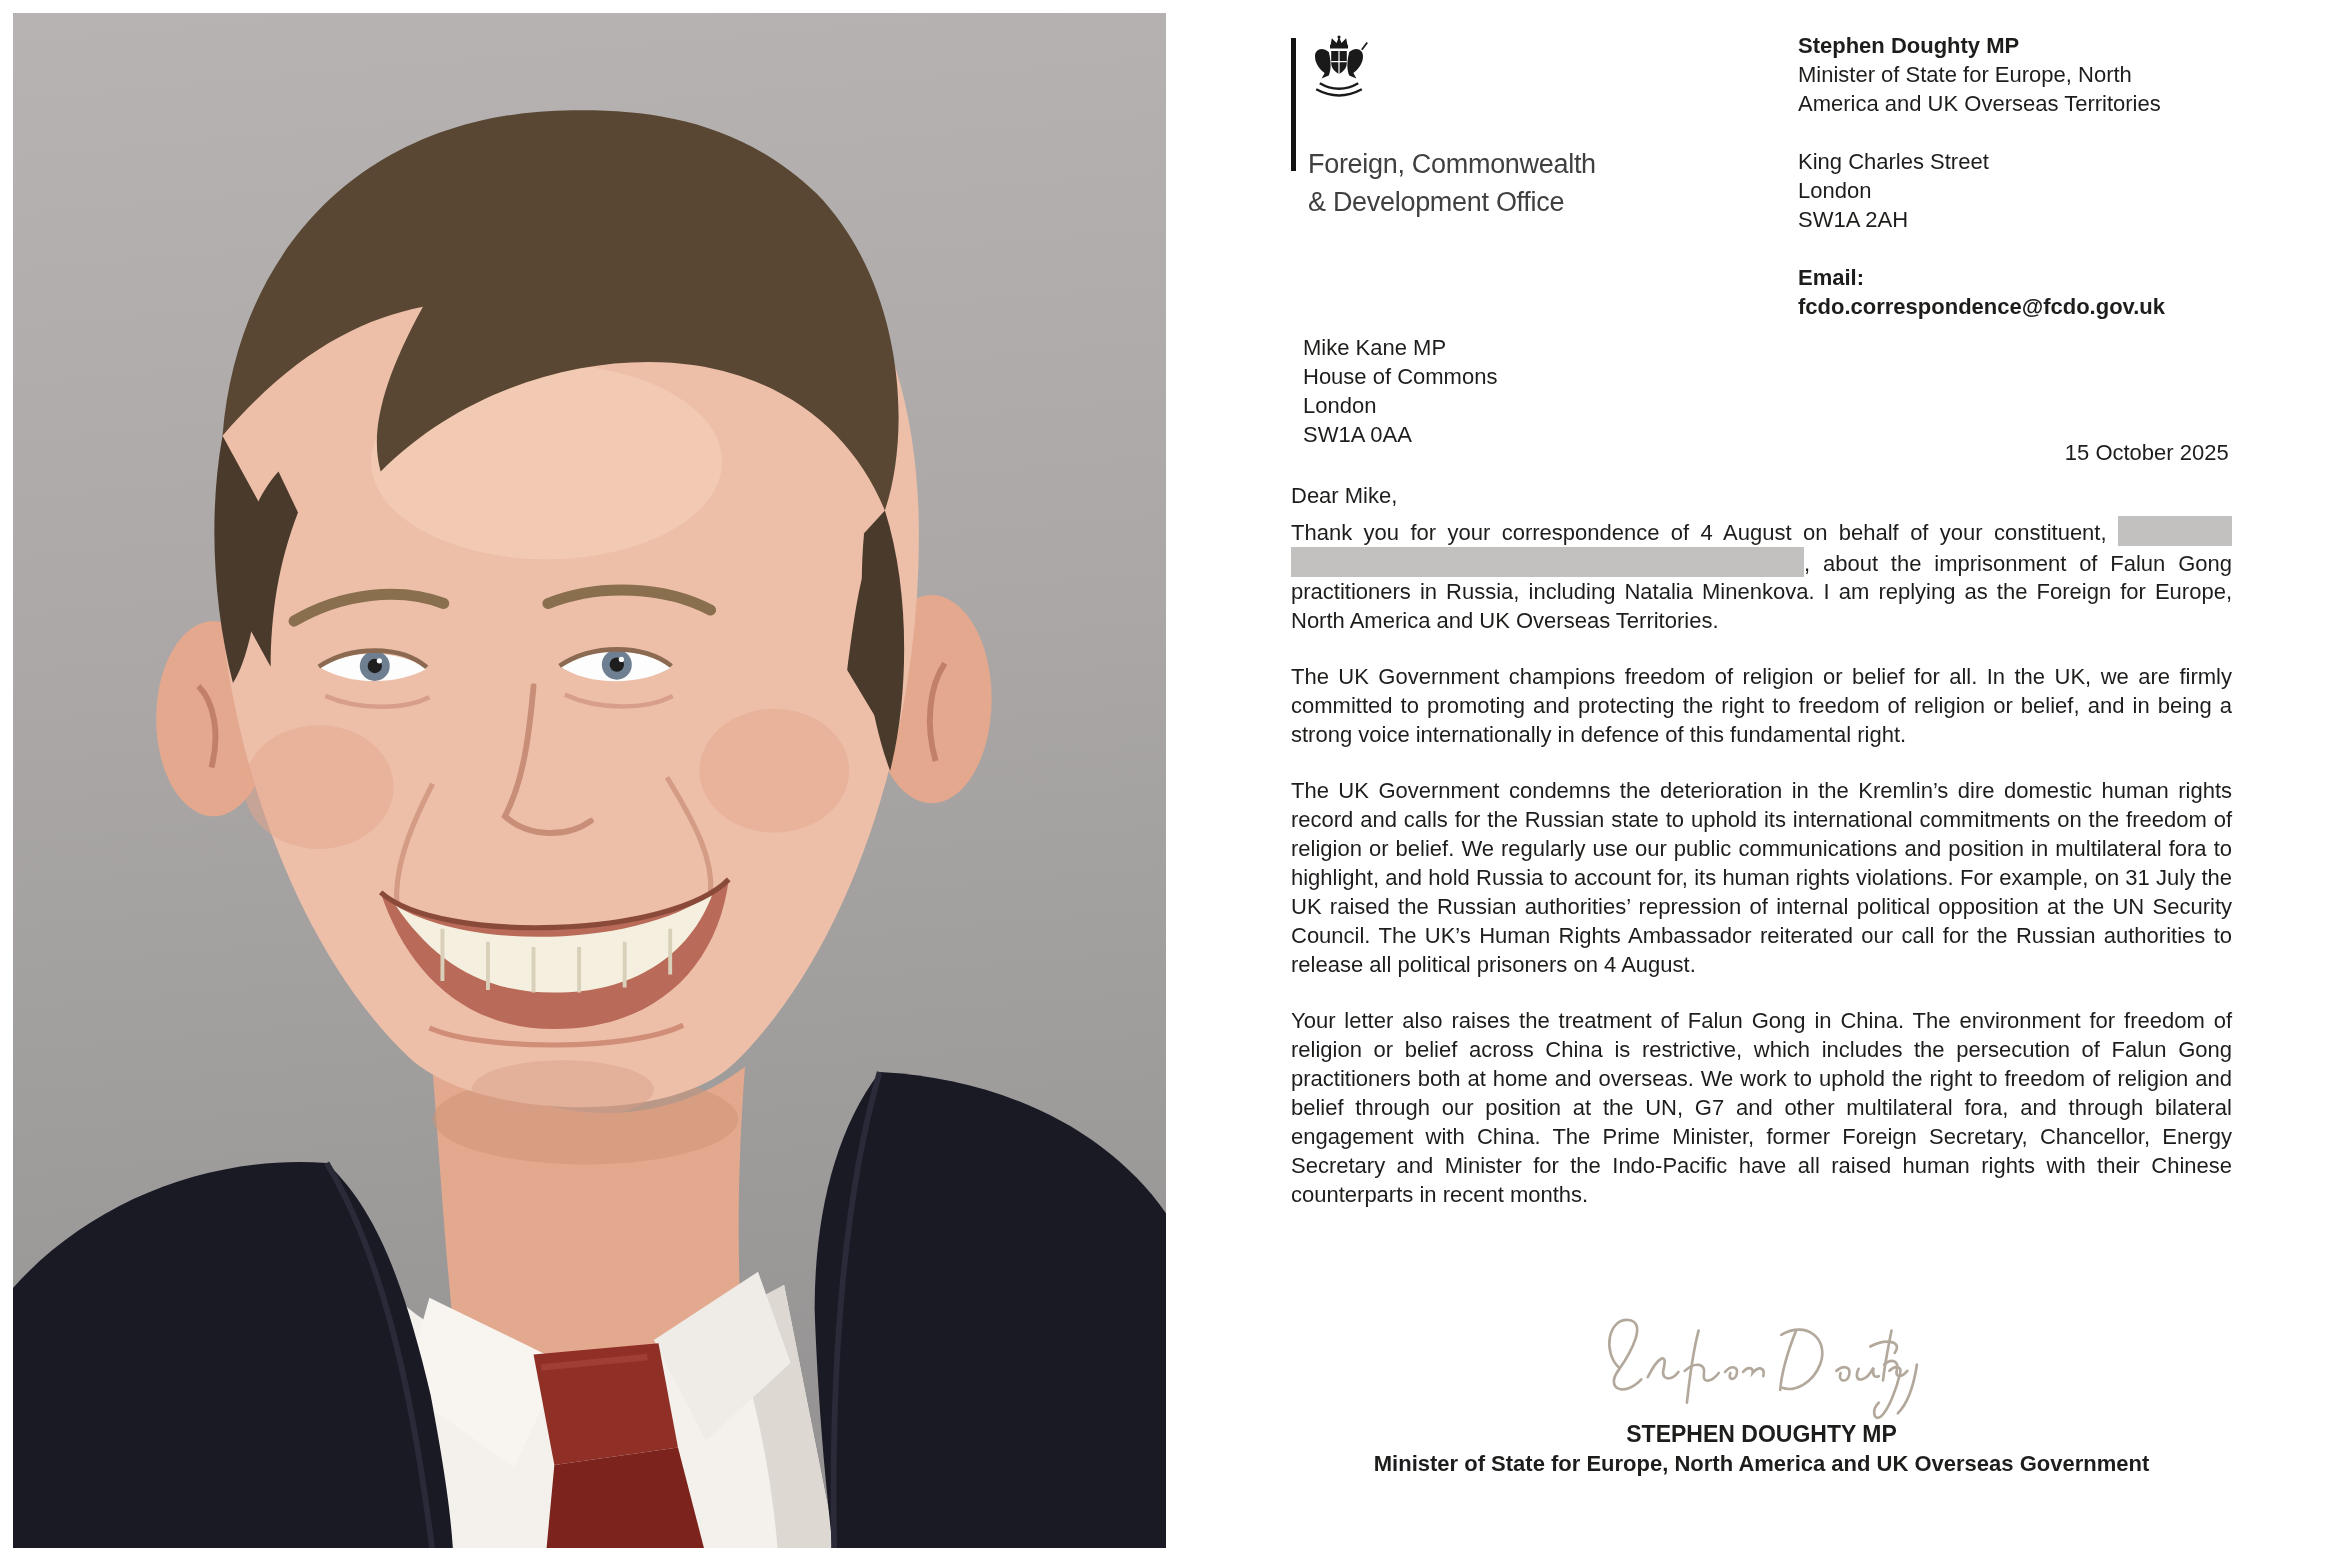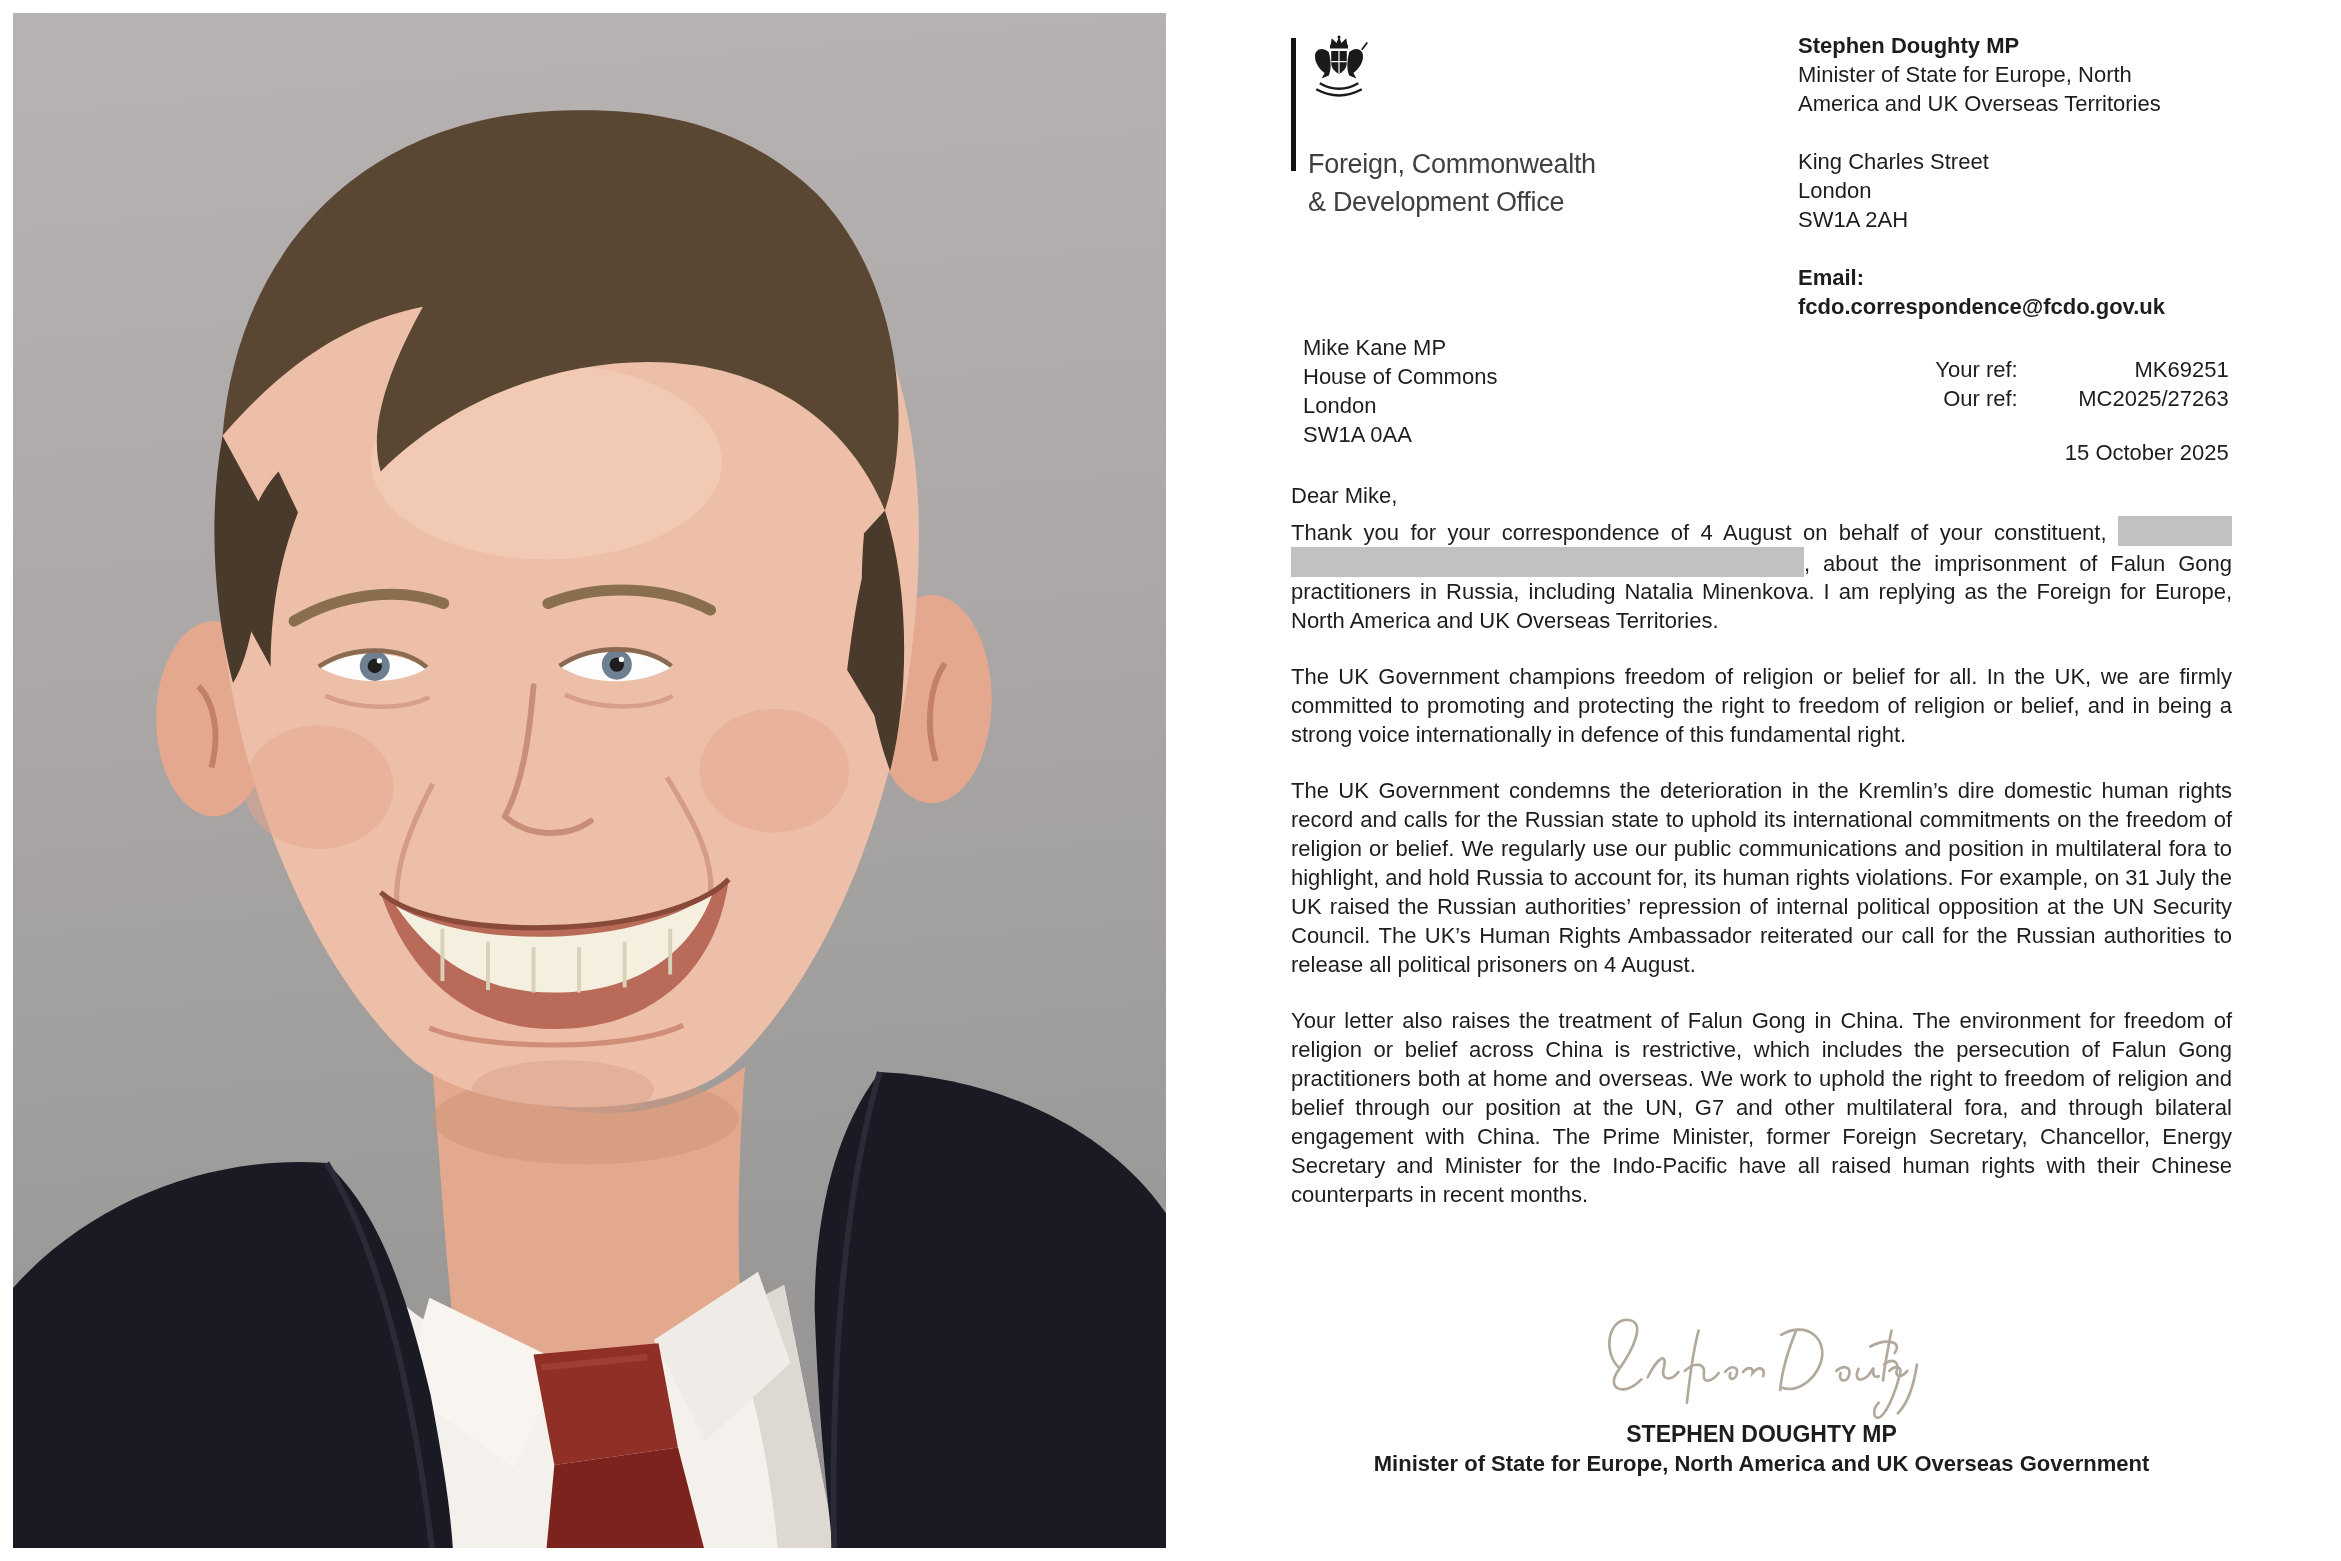--- a/index.html
+++ b/index.html
@@ -163,30 +163,20 @@
     <div class="bold">fcdo.correspondence@fcdo.gov.uk</div>
   </div>
 
   <div class="recipient">
     <div>Mike Kane MP</div>
     <div>House of Commons</div>
     <div>London</div>
     <div>SW1A 0AA</div>
   </div>
 
-  <div class="refs">
-    <div class="ref-row">
-      <span>Your ref:</span>
-      <span class="ref-value">MK69251</span>
-    </div>
-    <div class="ref-row">
-      <span>Our ref:</span>
-      <span class="ref-value">MC2025/27263</span>
-    </div>
-  </div>
 
   <div class="date-line">15 October 2025</div>
 
   <div class="salutation">Dear Mike,</div>
 
   <div class="letter-body">
     <p class="para"><span>Thank you for your correspondence of 4 August on behalf of your constituent,</span> <span class="redact redact-a"></span><span class="redact redact-b"></span><span>, about the imprisonment of Falun Gong practitioners in Russia, including Natalia Minenkova. I am replying as the Foreign for Europe, North America and UK Overseas Territories.</span></p>
     <p class="para">The UK Government champions freedom of religion or belief for all. In the UK, we are firmly committed to promoting and protecting the right to freedom of religion or belief, and in being a strong voice internationally in defence of this fundamental right.</p>
     <p class="para">The UK Government condemns the deterioration in the Kremlin’s dire domestic human rights record and calls for the Russian state to uphold its international commitments on the freedom of religion or belief. We regularly use our public communications and position in multilateral fora to highlight, and hold Russia to account for, its human rights violations. For example, on 31 July the UK raised the Russian authorities’ repression of internal political opposition at the UN Security Council. The UK’s Human Rights Ambassador reiterated our call for the Russian authorities to release all political prisoners on 4 August.</p>
     <p class="para">Your letter also raises the treatment of Falun Gong in China. The environment for freedom of religion or belief across China is restrictive, which includes the persecution of Falun Gong practitioners both at home and overseas. We work to uphold the right to freedom of religion and belief through our position at the UN, G7 and other multilateral fora, and through bilateral engagement with China. The Prime Minister, former Foreign Secretary, Chancellor, Energy Secretary and Minister for the Indo-Pacific have all raised human rights with their Chinese counterparts in recent months.</p>

